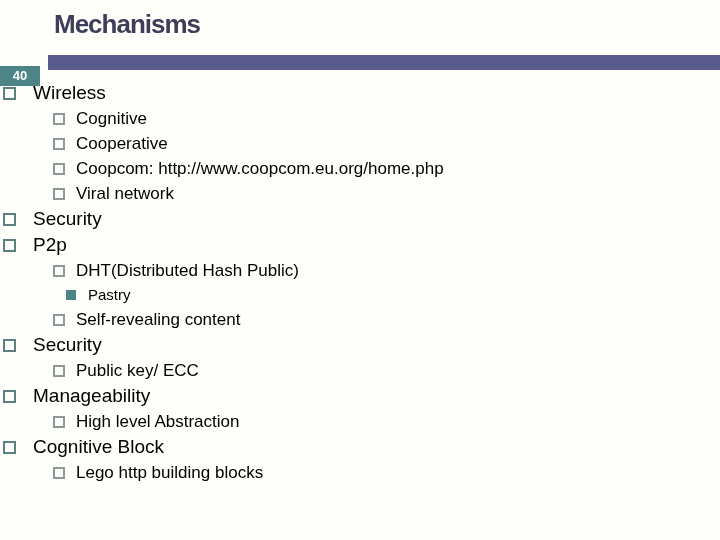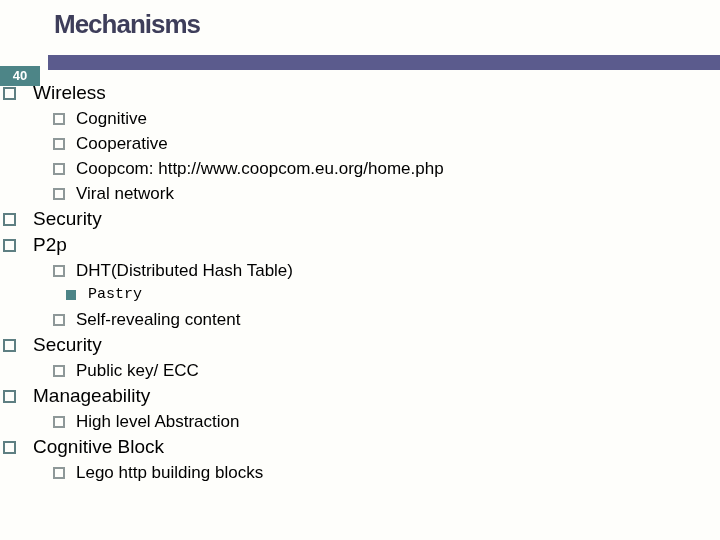--- a/index.html
+++ b/index.html
@@ -83,21 +83,20 @@
     width: 8px;
     height: 8px;
     border: 2px solid var(--bullet-l2-border, #8E9898);
     margin-top: 7px;
     margin-right: 11px;
   }
   .l3 {
     padding-left: 66px;
     font-size: 15px;
     line-height: 24px;
-    font-family: Liberation Mono, monospace;
   }
   .l3 .bullet {
     flex: none;
     width: 10px;
     height: 10px;
     background: var(--bullet-l3-fill, #4D8587);
     margin-top: 7px;
     margin-right: 12px;
   }
 </style>
@@ -132,21 +131,21 @@
       <div class="row l1">
         <span class="bullet"></span>
         <span class="txt">Security</span>
       </div>
       <div class="row l1">
         <span class="bullet"></span>
         <span class="txt">P2p</span>
       </div>
       <div class="row l2">
         <span class="bullet"></span>
-        <span class="txt">DHT(Distributed Hash Table)</span>
+        <span class="txt">DHT(Distributed Hash Public)</span>
       </div>
       <div class="row l3">
         <span class="bullet"></span>
         <span class="txt">Pastry</span>
       </div>
       <div class="row l2">
         <span class="bullet"></span>
         <span class="txt">Self-revealing content</span>
       </div>
       <div class="row l1">

